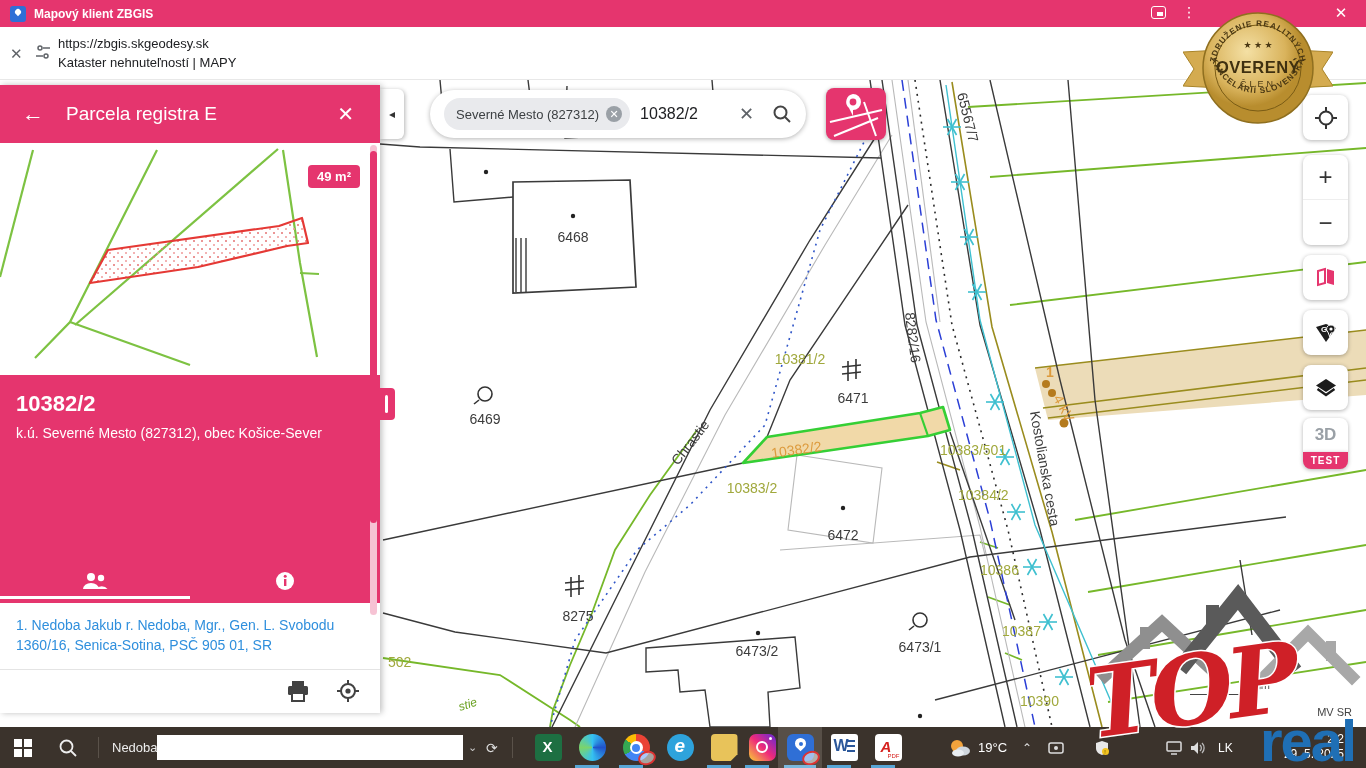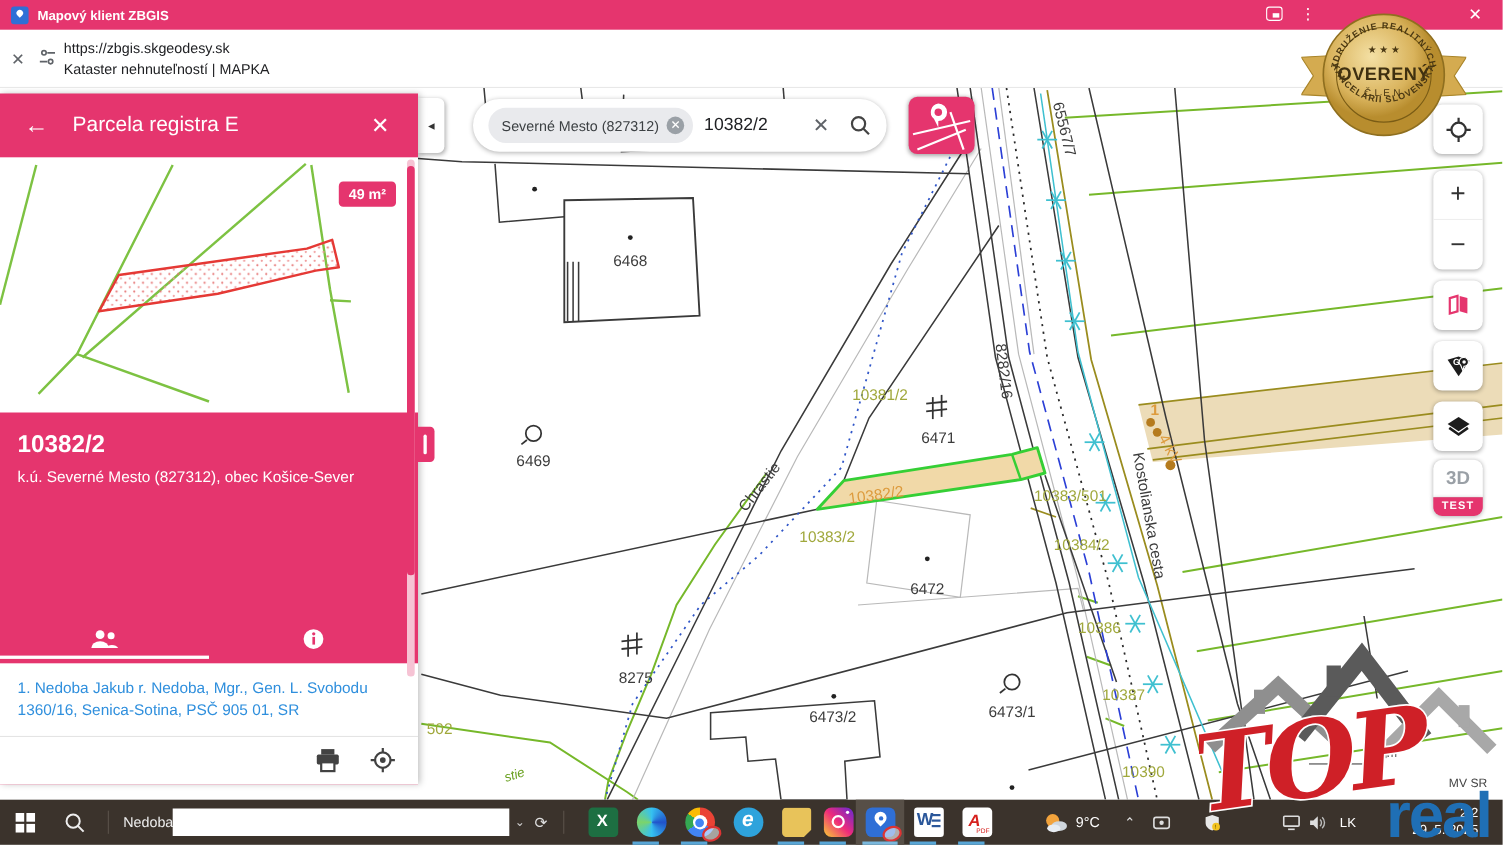--- a/index.html
+++ b/index.html
@@ -106,21 +106,21 @@
 <div id="urlbar">
   <div id="urlclose">✕</div>
   <svg id="tuneicon" viewBox="0 0 14 16">
     <circle cx="4" cy="4" r="2" fill="none" stroke="#5f6368" stroke-width="1.5"></circle>
     <line x1="7" y1="4" x2="14" y2="4" stroke="#5f6368" stroke-width="1.5"></line>
     <circle cx="10" cy="12" r="2" fill="none" stroke="#5f6368" stroke-width="1.5"></circle>
     <line x1="0" y1="12" x2="7" y2="12" stroke="#5f6368" stroke-width="1.5"></line>
   </svg>
   <div id="urltext">
     <div>https://zbgis.skgeodesy.sk</div>
-    <div>Kataster nehnuteľností | MAPKA</div>
+    <div>Kataster nehnuteľností | MAPY</div>
   </div>
 </div>
 
 <div id="stage">
   <div id="map">
     <svg width="986" height="647" viewBox="0 0 986 647">
       <defs>
         <g id="st" stroke="#3fc0d0" stroke-width="1.6">
           <line x1="-9" y1="0" x2="9" y2="0"></line>
             <line x1="-4.5" y1="-8" x2="4.5" y2="8"></line>
@@ -517,21 +517,21 @@
     </div>
       <div class="runline"></div>
   </div>
 
   <div class="tb" style="left:948px;">
     <svg width="24" height="20" viewBox="0 0 24 20">
       <circle cx="9" cy="8" r="6" fill="#f2a33c"></circle>
       <ellipse cx="15" cy="13" rx="7" ry="4.5" fill="#cfd6dd"></ellipse>
       <ellipse cx="10" cy="15" rx="6" ry="3.5" fill="#e8edf2"></ellipse>
     </svg>
-    <span id="weathtxt">9°C</span>
+    <span id="weathtxt">19°C</span>
   </div>
 
   <div class="tb" style="left:1022px;font-size:12px;color:#ddd;">⌃</div>
   <div class="tb" style="left:1048px;">
     <svg width="16" height="14" viewBox="0 0 16 14">
         <rect x="1" y="2" width="14" height="10" rx="2" fill="none" stroke="#ddd" stroke-width="1.5"></rect>
         <circle cx="8" cy="7" r="2" fill="#ddd"></circle>
       </svg>
   </div>
   <div class="tb" style="left:1094px;">

